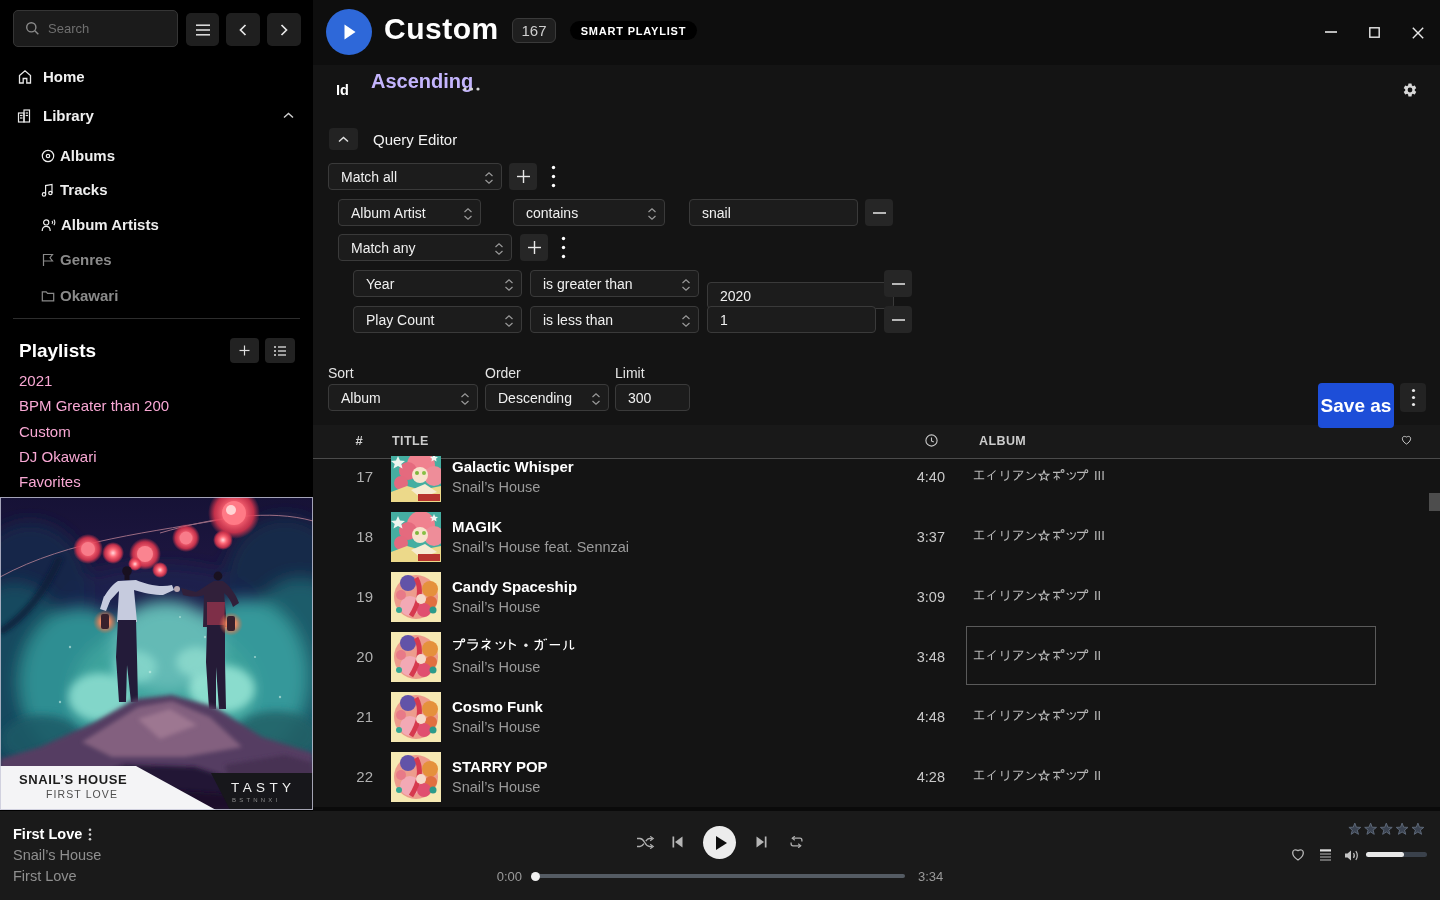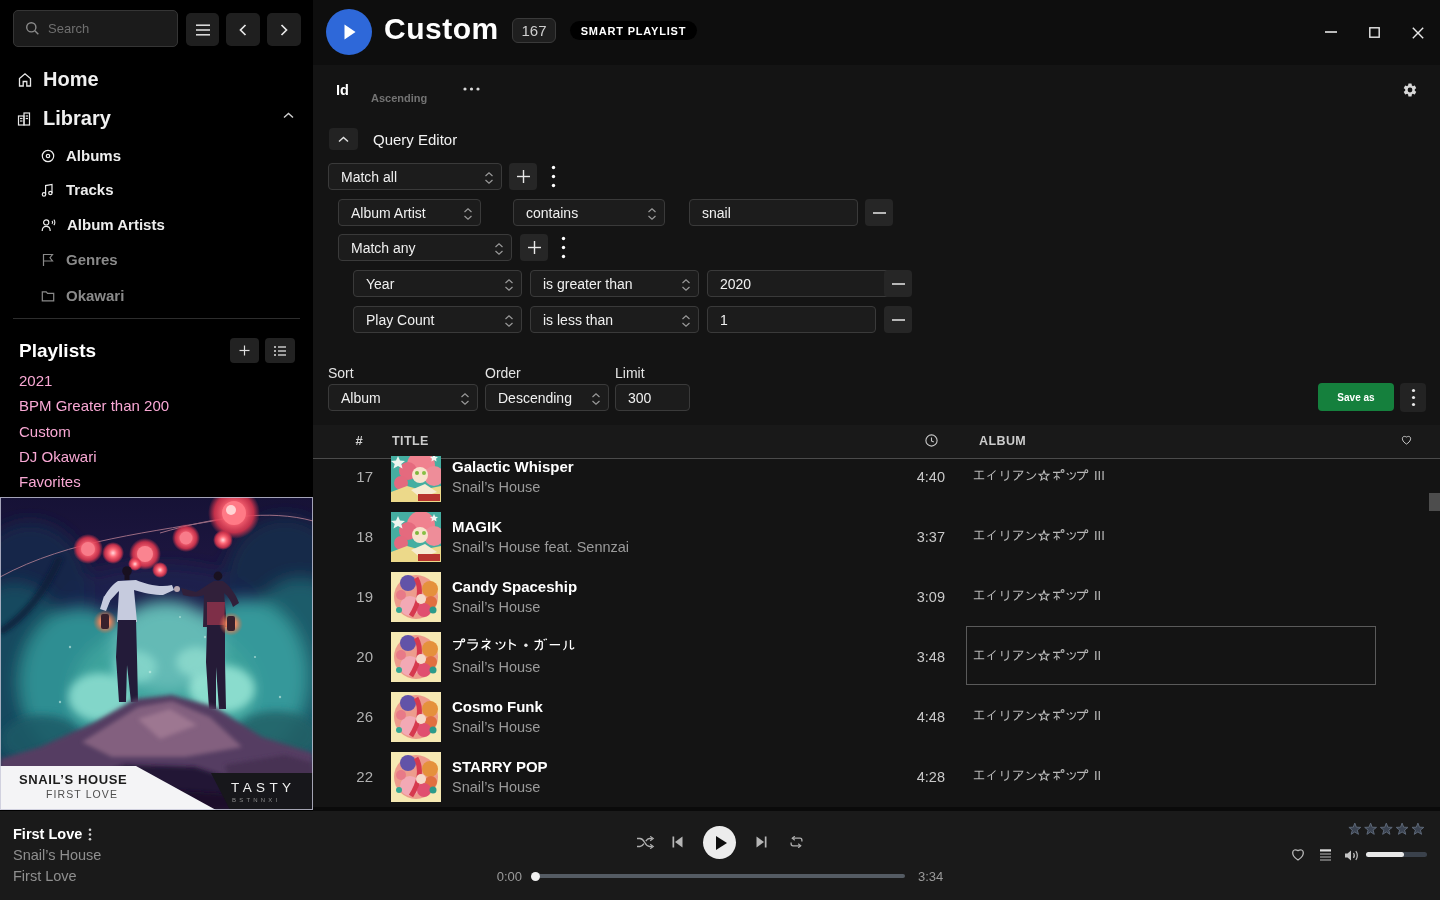--- a/index.html
+++ b/index.html
@@ -18,22 +18,22 @@
 .sel, .inp { position:absolute; height:27px; background:#1c1c1c; border:1px solid #3a3a3a;
   border-radius:4px; color:#f0f0f0; font-size:14px; display:flex; align-items:center;
   padding-left:12px; }
 .sel svg.cud { position:absolute; right:7px; top:7px; }
 .sq { position:absolute; width:28px; height:27px; background:#262626; border-radius:4px;
   display:flex; align-items:center; justify-content:center; }
 .lbl { position:absolute; color:#e4e4e4; font-size:14px; }
 
 
 .nav-item { position:absolute; display:flex; align-items:center; gap:10px;
-  font-weight:bold; font-size:20px; color:#f0f0f0; }
-.nav-sub { position:absolute; display:flex; align-items:center; gap:11px;
+  font-weight:bold; font-size:15px; color:#f0f0f0; }
+.nav-sub { position:absolute; display:flex; align-items:center; gap:5px;
   font-weight:bold; font-size:15px; color:#ededed; }
 .nav-gray { color:#8a8a8a; }
 .pl-item { position:absolute; left:19px; font-size:15px; color:#f9a8d4; }
 
 
 .row-num { position:absolute; width:60px; text-align:right; color:#b0b0b0; font-size:15px; }
 .t-title { position:absolute; left:452px; color:#ffffff; font-weight:bold; font-size:15px; }
 .t-artist { position:absolute; left:452px; color:#9a9a9a; font-size:14.5px; }
 .t-dur { position:absolute; width:60px; text-align:right; color:#c9c9c9; font-size:14.5px; left:572px; }
 .t-alb { position:absolute; left:973px; }
@@ -186,21 +186,21 @@
       <rect x="0.8" y="0.8" width="9.4" height="9.4" fill="none" stroke="#e8e8e8" stroke-width="1.4"></rect>
     </svg>
   <svg class="abs" style="left:1412px;top:27px;" width="12" height="12" viewBox="0 0 12 12">
       <g stroke="#e8e8e8" stroke-width="1.4">
         <line x1="0.8" y1="0.8" x2="11.2" y2="11.2"></line>
         <line x1="11.2" y1="0.8" x2="0.8" y2="11.2"></line>
       </g>
     </svg>
 
   <div class="abs" style="left:336px;top:82px;color:#fff;font-size:14.5px;font-weight:bold;">Id</div>
-  <div class="abs" style="left:371px;top:92px;color:#737373;font-size:11px;font-weight:bold;">Ascending</div>
+  <div class="abs" style="left:371px;top:70px;color:#c4b5fd;font-size:20px;font-weight:bold;">Ascending</div>
   <svg class="abs" style="left:463px;top:87px;" width="17" height="4" viewBox="0 0 17 4">
       <g fill="#d8d8d8">
         <circle cx="2" cy="2" r="1.6"></circle>
         <circle cx="8.5" cy="2" r="1.6"></circle>
         <circle cx="15" cy="2" r="1.6"></circle>
       </g>
     </svg>
 
   <svg class="abs" style="left:1402px;top:82px;" width="16" height="16" viewBox="0 0 24 24">
       <path fill="#d8d8d8" d="M19.14 12.94a7 7 0 0 0 .05-.94 7 7 0 0 0-.05-.94l2.03-1.58a.5.5 0 0 0 .12-.64l-1.92-3.32a.5.5 0 0 0-.61-.22l-2.39.96a7.3 7.3 0 0 0-1.62-.94l-.36-2.54a.5.5 0 0 0-.5-.42h-3.84a.5.5 0 0 0-.5.42l-.36 2.54c-.59.24-1.13.56-1.62.94l-2.39-.96a.5.5 0 0 0-.61.22L2.65 8.84a.5.5 0 0 0 .12.64l2.03 1.58a7 7 0 0 0 0 1.88l-2.03 1.58a.5.5 0 0 0-.12.64l1.92 3.32c.13.23.4.32.61.22l2.39-.96c.49.38 1.03.7 1.62.94l.36 2.54c.04.24.25.42.5.42h3.84c.25 0 .46-.18.5-.42l.36-2.54a7.3 7.3 0 0 0 1.62-.94l2.39.96c.22.1.48 0 .61-.22l1.92-3.32a.5.5 0 0 0-.12-.64zM12 15.6a3.6 3.6 0 1 1 0-7.2 3.6 3.6 0 0 1 0 7.2z"></path>
@@ -283,21 +283,21 @@
     <svg class="cud" width="10" height="14" viewBox="0 0 10 14">
         <path d="M1.5 5 L5 1.8 L8.5 5 M1.5 9 L5 12.2 L8.5 9" fill="none" stroke="#9a9a9a" stroke-width="1.2"></path>
       </svg>
     </div>
   <div class="sel" style="left:530px;top:270px;width:169px;">
       <span>is greater than</span>
     <svg class="cud" width="10" height="14" viewBox="0 0 10 14">
         <path d="M1.5 5 L5 1.8 L8.5 5 M1.5 9 L5 12.2 L8.5 9" fill="none" stroke="#9a9a9a" stroke-width="1.2"></path>
       </svg>
     </div>
-  <div class="inp" style="left:707px;top:270px;width:187px;">2020</div>
+  <div class="inp" style="left:707px;top:282px;width:187px;">2020</div>
   <div class="sq" style="left:884px;top:270px;">
     <svg width="13" height="2" viewBox="0 0 13 2">
         <line x1="0" y1="1" x2="13" y2="1" stroke="#e8e8e8" stroke-width="1.5"></line>
       </svg>
     </div>
 
   <div class="sel" style="left:353px;top:306px;width:169px;">
       <span>Play Count</span>
     <svg class="cud" width="10" height="14" viewBox="0 0 10 14">
         <path d="M1.5 5 L5 1.8 L8.5 5 M1.5 9 L5 12.2 L8.5 9" fill="none" stroke="#9a9a9a" stroke-width="1.2"></path>
@@ -325,21 +325,21 @@
         <path d="M1.5 5 L5 1.8 L8.5 5 M1.5 9 L5 12.2 L8.5 9" fill="none" stroke="#9a9a9a" stroke-width="1.2"></path>
       </svg>
     </div>
   <div class="sel" style="left:485px;top:384px;width:124px;">
       <span>Descending</span>
     <svg class="cud" width="10" height="14" viewBox="0 0 10 14">
         <path d="M1.5 5 L5 1.8 L8.5 5 M1.5 9 L5 12.2 L8.5 9" fill="none" stroke="#9a9a9a" stroke-width="1.2"></path>
       </svg>
     </div>
   <div class="inp" style="left:615px;top:384px;width:75px;">300</div>
-  <div class="abs" style="left:1318px;top:383px;width:76px;height:28px;background:#15803d;border-radius:4px;display:flex;align-items:center;justify-content:center;color:#fff;font-size:10px;font-weight:bold;">Save as</div>
+  <div class="abs" style="left:1318px;top:383px;width:76px;height:45px;background:#1d4ed8;border-radius:4px;display:flex;align-items:center;justify-content:center;color:#fff;font-size:19px;font-weight:bold;">Save as</div>
   <div class="abs" style="left:1400px;top:383px;width:26px;height:29px;background:#232323;border-radius:4px;display:flex;align-items:center;justify-content:center;">
     <svg width="5" height="19" viewBox="0 0 5 19">
         <g fill="#e8e8e8">
           <circle cx="2.5" cy="2.5" r="1.6"></circle>
           <circle cx="2.5" cy="9.5" r="1.6"></circle>
           <circle cx="2.5" cy="16.5" r="1.6"></circle>
         </g>
       </svg>
   </div>
 </div>
@@ -506,21 +506,21 @@
         <use href="#g-ru" x="103"></use>
     </svg>
     <div class="t-artist" style="top:203px;left:139px;">Snail’s House</div>
     <div class="t-dur" style="top:193px;">3:48</div>
     <svg class="abs t-alb" style="left:660px;top:193px;" width="150" height="14" viewBox="0 0 150 14" stroke="#b9b9b9">
         <use href="#alienpop"></use>
         <text x="121" y="11" stroke="none" fill="#b9b9b9" font-size="13" font-family="Liberation Sans">II</text>
       </svg>
     <div class="abs" style="left:653px;top:170px;width:410px;height:59px;border:1px solid #5a5a5a;"></div>
 
-    <div class="row-num" style="left:0px;top:252px;">26</div>
+    <div class="row-num" style="left:0px;top:252px;">21</div>
     <svg class="abs" style="left:78px;top:236px;" width="50" height="50">
         <use href="#thumb2"></use>
       </svg>
     <div class="t-title" style="top:242px;left:139px;">Cosmo Funk</div>
     <div class="t-artist" style="top:263px;left:139px;">Snail’s House</div>
     <div class="t-dur" style="top:253px;">4:48</div>
     <svg class="abs t-alb" style="left:660px;top:253px;" width="150" height="14" viewBox="0 0 150 14" stroke="#b9b9b9">
         <use href="#alienpop"></use>
         <text x="121" y="11" stroke="none" fill="#b9b9b9" font-size="13" font-family="Liberation Sans">II</text>
       </svg>

